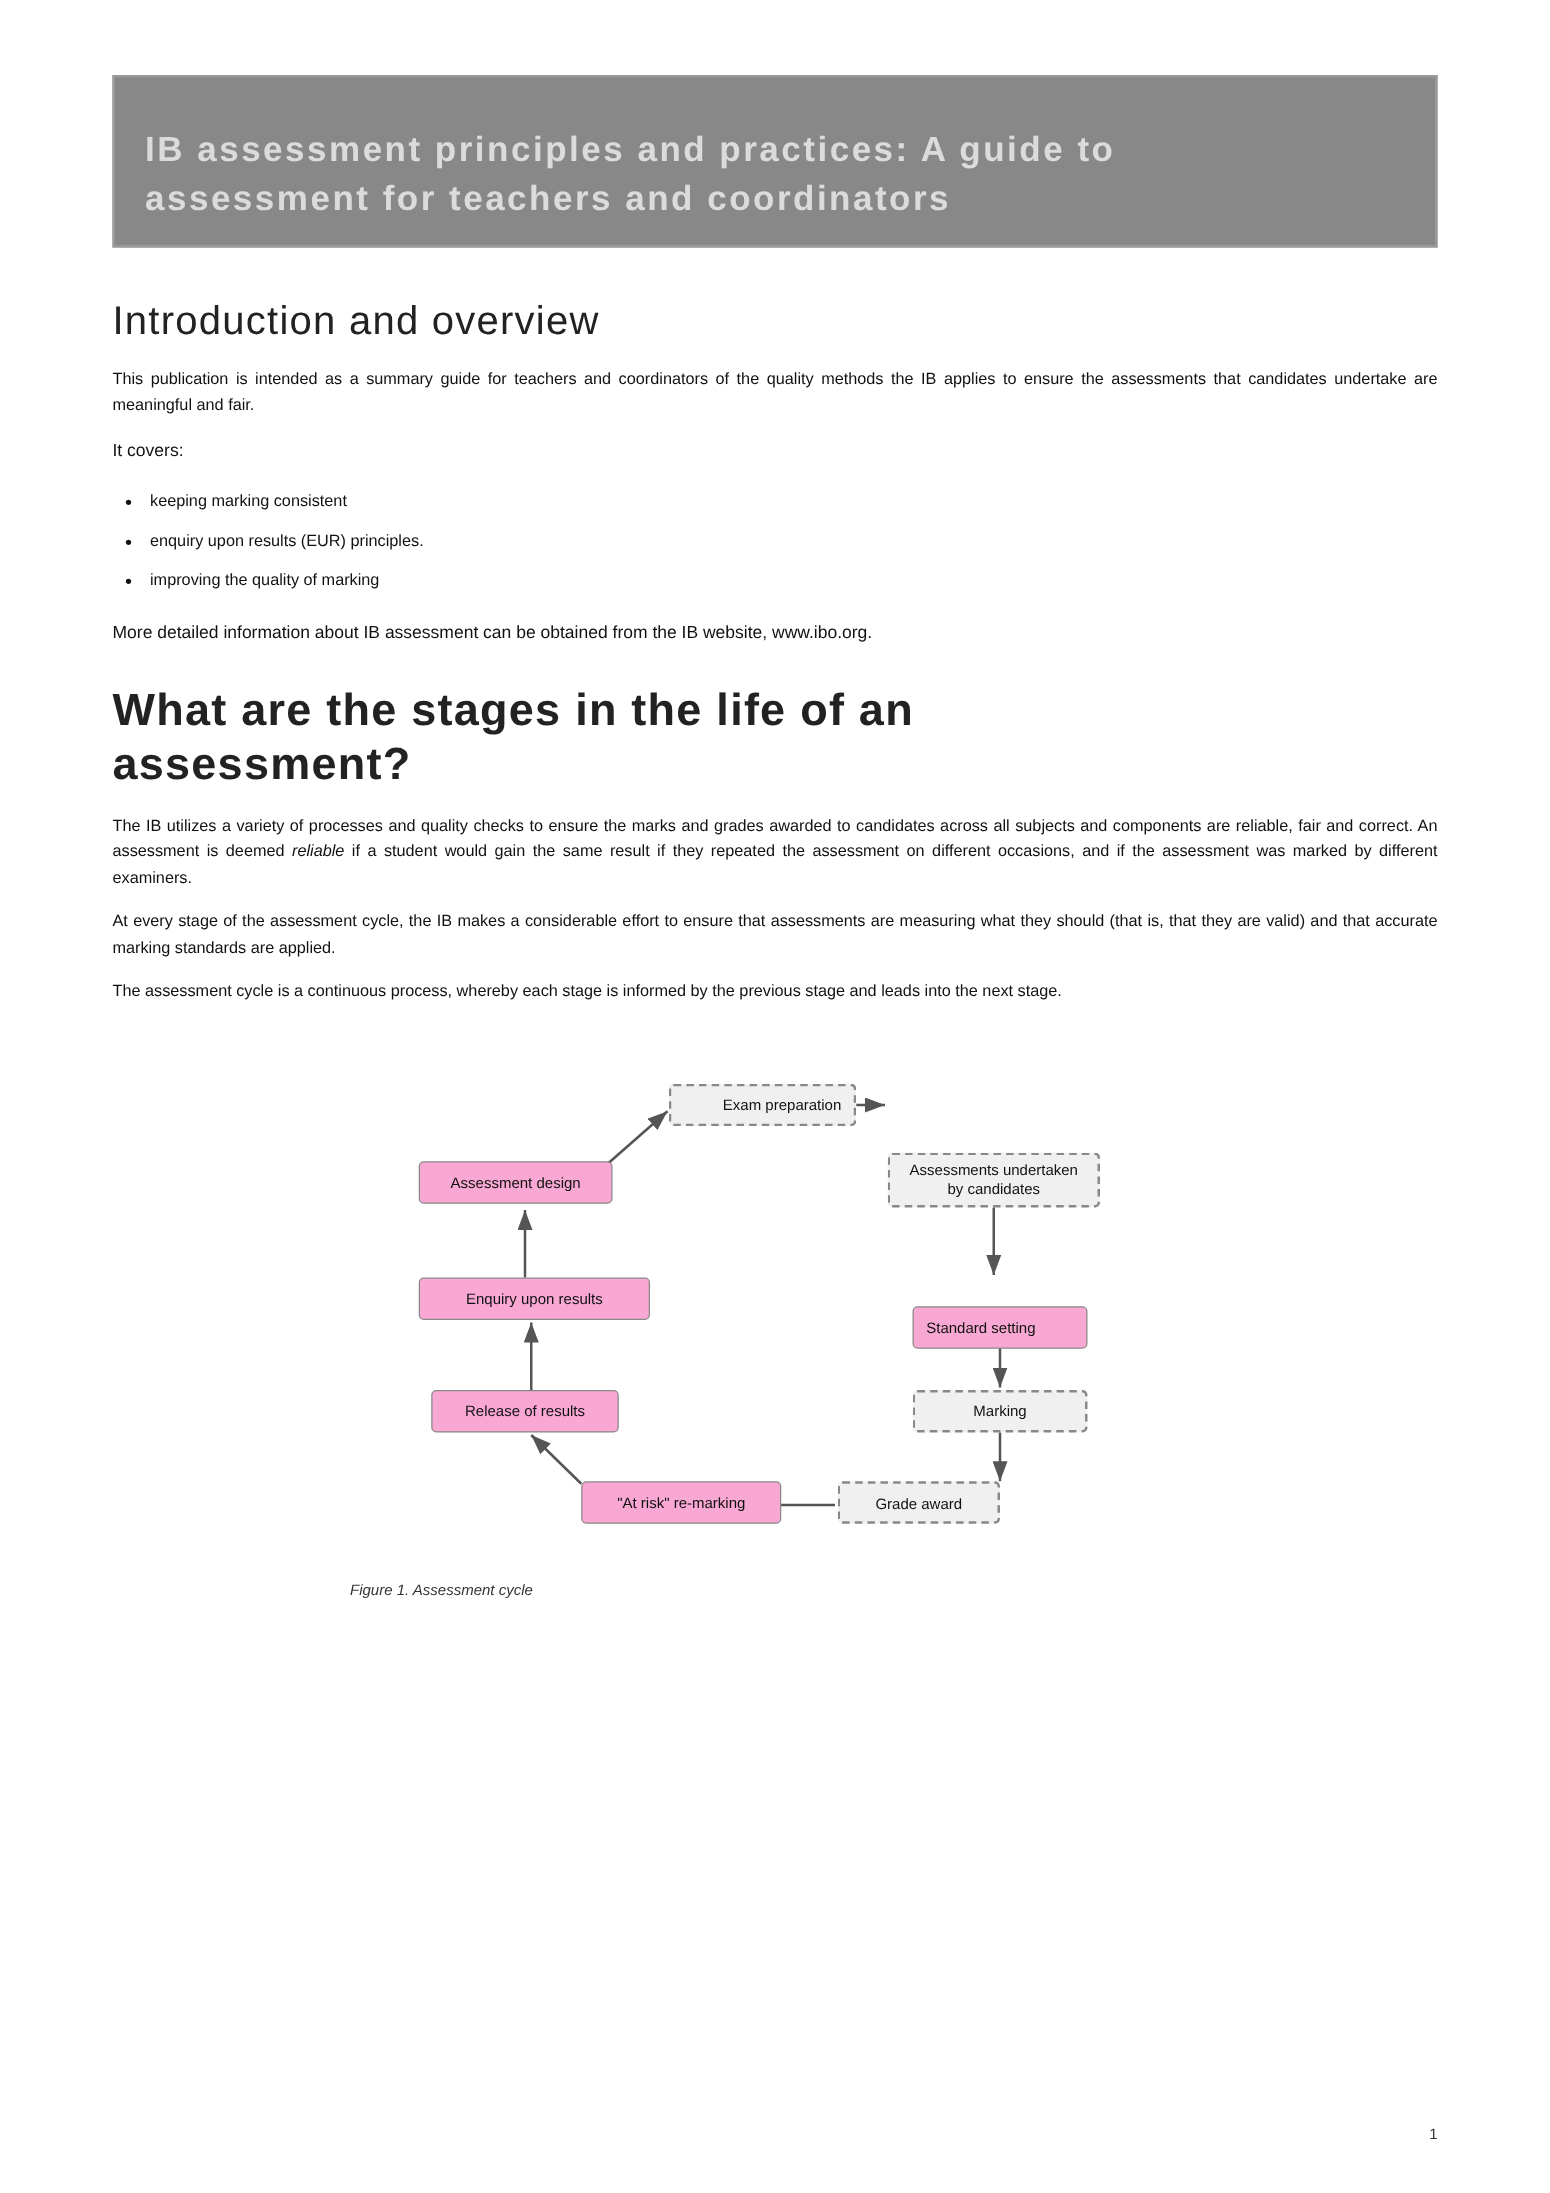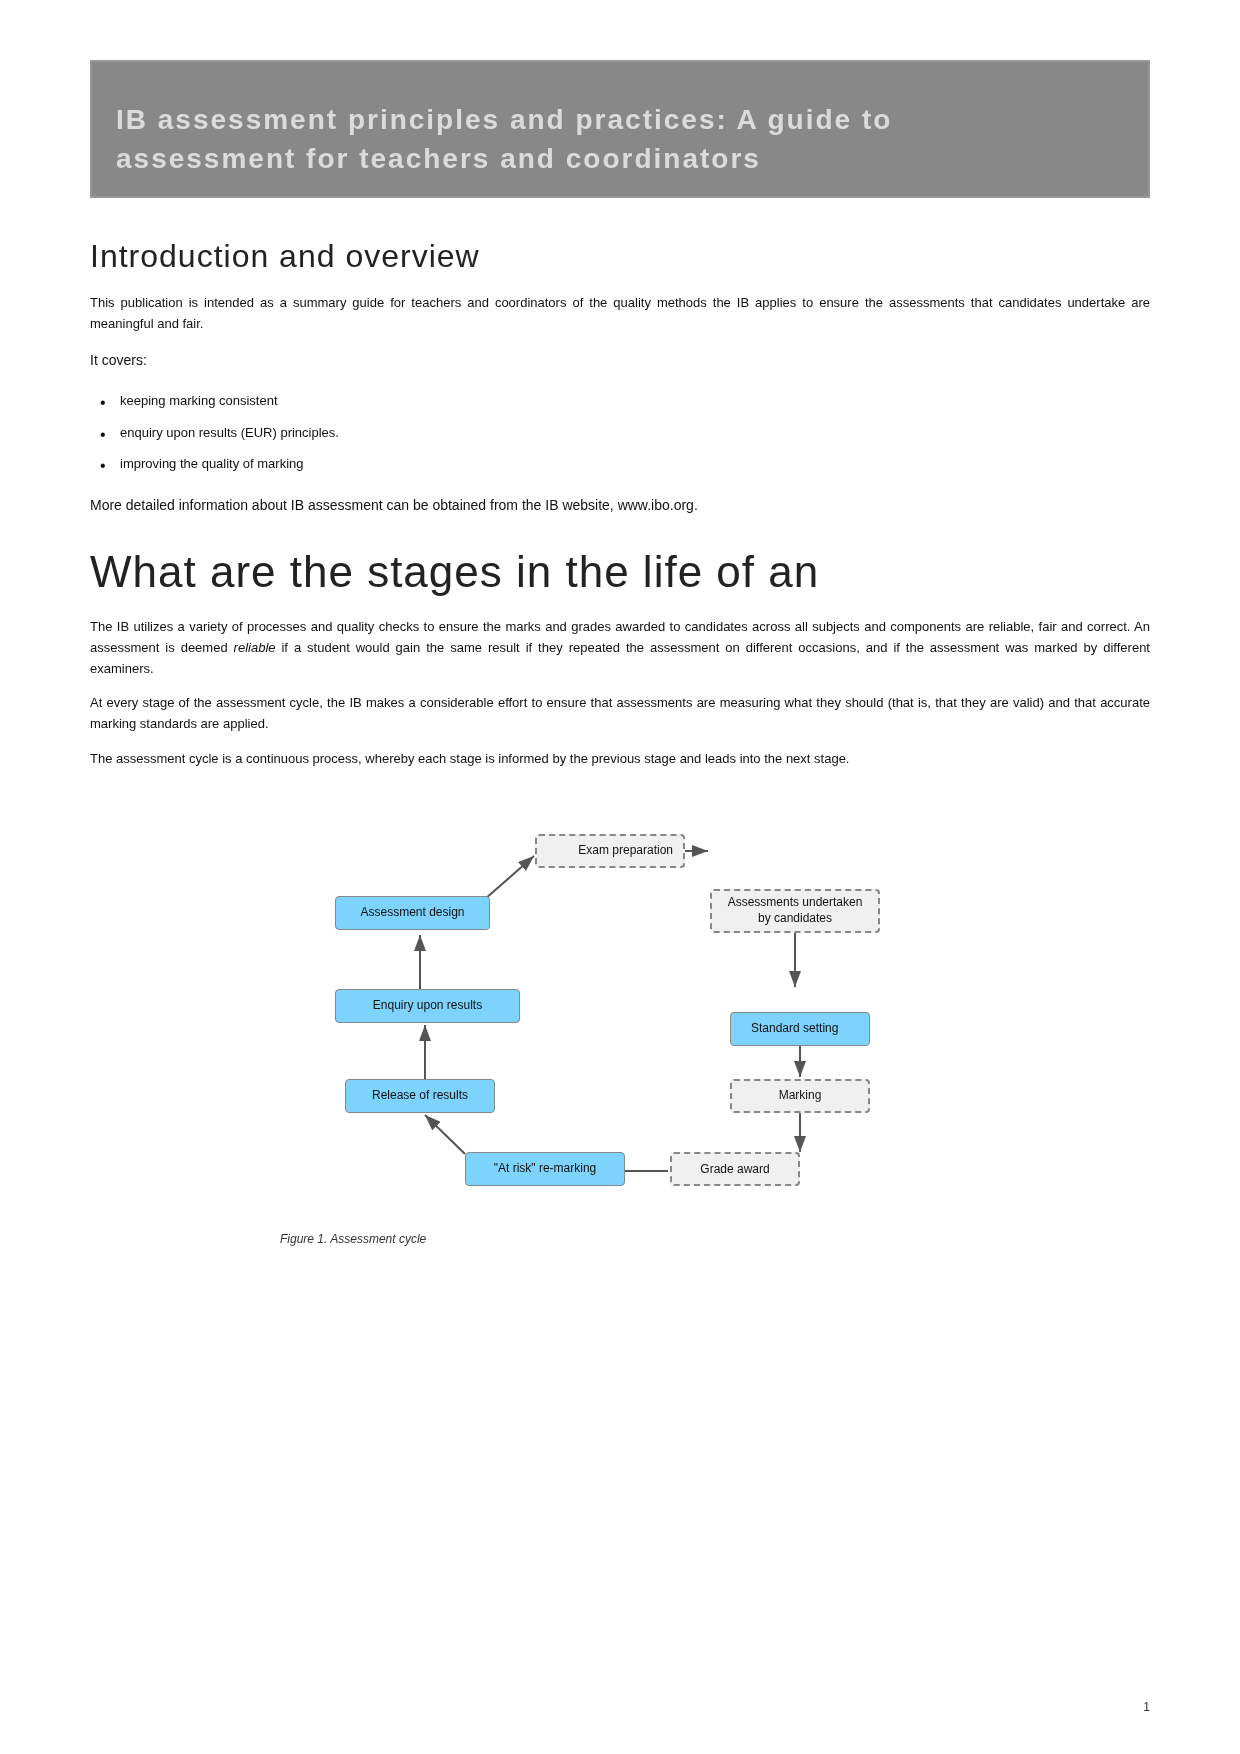--- a/index.html
+++ b/index.html
@@ -33,22 +33,22 @@
 
     
     .section-heading-large {
       font-size: 32px;
       font-weight: normal;
       color: #222;
       margin-bottom: 18px;
       letter-spacing: 1px;
     }
     .section-heading-xlarge {
-      font-size: 44px;
-      font-weight: normal;
+      font-size: 36px;
+      font-weight: bold;
       color: #222;
       letter-spacing: 1px;
       line-height: 1.2;
       margin-bottom: 18px;
     }
 
     
     .body-text {
       font-size: 13px;
       line-height: 1.6;
@@ -91,24 +91,24 @@
       margin: 30px auto 10px auto;
       width: 680px;
       position: relative;
       height: 400px;
     }
 
     
     .diag-box {
       position: absolute;
       border: 1px solid #888;
-      background: #7dd3fc;
+      background: #f9a8d4;
       font-size: 12px;
       text-align: center;
-      padding: 6px 20px;
+      padding: 6px 10px;
       line-height: 1.3;
       border-radius: 4px;
     }
     .diag-box-dashed {
       position: absolute;
       border: 2px dashed #888;
       background: #f0f0f0;
       font-size: 12px;
       text-align: center;
       padding: 6px 10px;
@@ -167,20 +167,21 @@
     <li><span>enquiry upon results (EUR) principles.</span></li>
     <li><span>improving the quality of marking</span></li>
   </ul>
 
   <p class="body-text-left">More detailed information about IB assessment can be obtained from the IB website, www.ibo.org.</p>
 </div>
 
 <div>
   <h1 class="section-heading-xlarge">
     <span>What  are  the  stages  in  the  life  of  an</span><br>
+    <span>assessment?</span>
   </h1>
 
   <p class="body-text">The IB utilizes a variety of processes and quality checks to ensure the marks and grades awarded to candidates across all subjects and components are reliable, fair and correct. An assessment is deemed <em>reliable</em> if a student would gain the same result if they repeated the assessment on different occasions, and if the assessment was marked by different examiners.</p>
 
   <p class="body-text">At every stage of the assessment cycle, the IB makes a considerable effort to ensure that assessments are measuring what they should (that is, that they are valid) and that accurate marking standards are applied.</p>
 
   <p class="body-text">The assessment cycle is a continuous process, whereby each stage is informed by the previous stage and leads into the next stage.</p>
 
   <div style="display:flex; flex-direction:column; align-items:center;">
     <div class="diagram-container">

